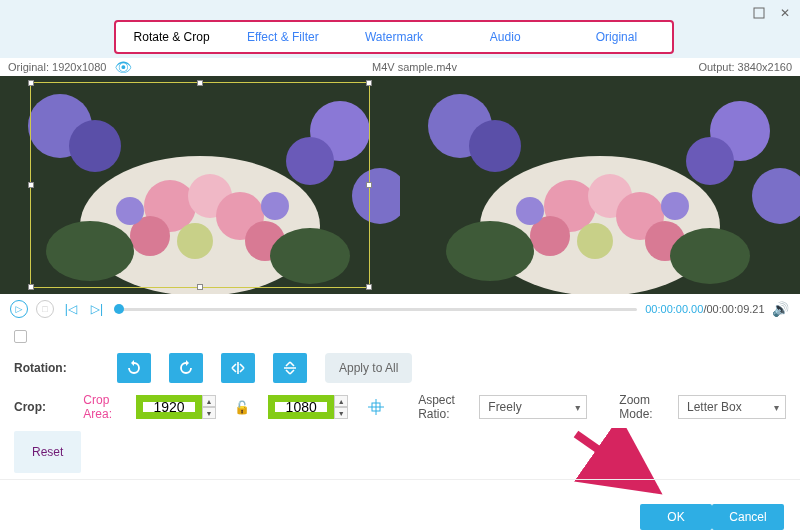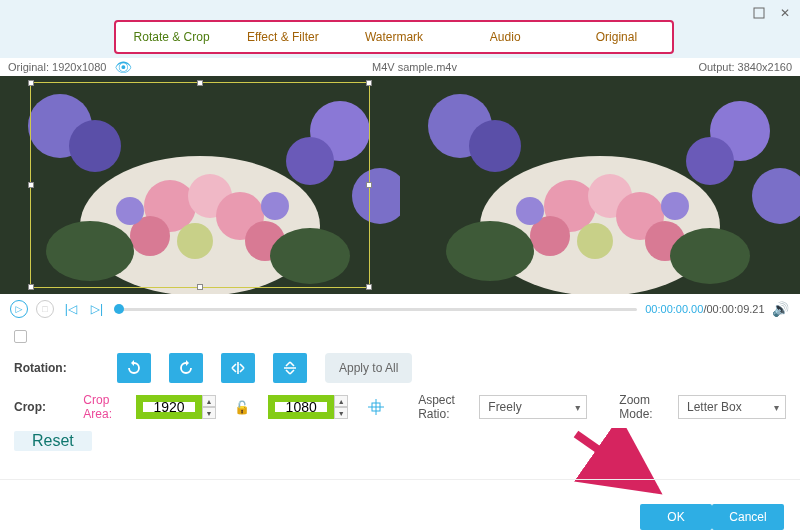--- a/index.html
+++ b/index.html
@@ -1,22 +1,22 @@
 <!DOCTYPE html>
 <html><head>
 <meta charset="utf-8">
 <style>
   * { box-sizing: border-box; margin: 0; padding: 0; font-family: -apple-system, 'Segoe UI', Arial, sans-serif; }
   body { width: 800px; height: 530px; background: #fff; font-size: 12px; color: #555; overflow: hidden; position: relative; }
   .titlebar { height: 58px; background: #e8f3f9; position: relative; }
   .win-controls { position: absolute; right: 8px; top: 6px; display: flex; gap: 12px; }
   .win-btn { width: 14px; height: 14px; display: flex; align-items: center; justify-content: center; cursor: pointer; color: #666; }
   .tabs { position: absolute; left: 114px; top: 20px; width: 560px; height: 34px; border: 2px solid #d6245f; display: flex; align-items: center; background: #fff; border-radius: 4px; }
-  .tab { flex: 1; text-align: center; font-size: 12px; color: #a16207; cursor: pointer; }
-  .tab.active { color: #4d7c0f; font-weight: 500; }
+  .tab { flex: 1; text-align: center; font-size: 12px; color: #3b82f6; cursor: pointer; }
+  .tab.active { color: #000000; font-weight: 500; }
   .subheader { height: 18px; background: #fff; position: relative; display: flex; align-items: center; justify-content: center; font-size: 11px; color: #666; padding-left: 29px; }
   .subheader .left { position: absolute; left: 8px; display: flex; align-items: center; gap: 8px; }
   .subheader .right { position: absolute; right: 8px; }
   .eye-icon { color: #2eaee4; font-size: 14px; }
   .previews { height: 218px; display: flex; gap: 0; background: #000; }
   .preview { flex: 1; position: relative; overflow: hidden; }
   .flowers { width: 100%; height: 100%; position: relative; }
   .crop-box { position: absolute; left: 30px; top: 6px; right: 30px; bottom: 6px; border: 1px solid #cfc94b; }
   .handle { position: absolute; width: 6px; height: 6px; background: #fff; border: 1px solid #888; }
   .h-tl { left: -3px; top: -3px; } .h-tr { right: -3px; top: -3px; } .h-bl { left: -3px; bottom: -3px; } .h-br { right: -3px; bottom: -3px; }
@@ -40,21 +40,21 @@
   .icon-btn { width: 34px; height: 30px; background: #2eaee4; color: #fff; display: flex; align-items: center; justify-content: center; border-radius: 2px; cursor: pointer; font-size: 14px; }
   .apply-btn { padding: 0 14px; height: 30px; background: #e6eef2; color: #666; border-radius: 4px; cursor: pointer; display: flex; align-items: center; font-size: 12px; }
   .spin { display: flex; align-items: center; }
   .spin input { width: 66px; height: 24px; border: 7px solid #84cc16; text-align: center; font-size: 14px; }
   .spin .ud { display: flex; flex-direction: column; }
   .spin .ud span { width: 14px; height: 12px; border: 1px solid #ccc; font-size: 7px; display: flex; align-items: center; justify-content: center; cursor: pointer; background: #f7f7f7; }
   .lock-icon { color: #2eaee4; cursor: pointer; font-size: 13px; }
   .center-icon { width: 26px; height: 26px; display: flex; align-items: center; justify-content: center; color: #2eaee4; cursor: pointer; font-size: 18px; }
   .select { height: 24px; border: 1px solid #ccc; background: #fff; padding: 0 22px 0 8px; font-size: 12px; position: relative; min-width: 108px; cursor: pointer; display: flex; align-items: center; }
   .select::after { content: "▾"; position: absolute; right: 6px; color: #666; font-size: 10px; }
-  .reset-btn { margin-left: 0; padding: 1px 18px; background: #e8f3f9; color: #0f766e; border-radius: 2px; cursor: pointer; font-size: 16px; display: inline-block; }
+  .reset-btn { margin-left: 0; padding: 14px 18px; background: #e8f3f9; color: #701a75; border-radius: 2px; cursor: pointer; font-size: 12px; display: inline-block; }
   .arrow-annot { position: absolute; left: 570px; top: 428px; pointer-events: none; }
   .footer { position: absolute; bottom: 0; right: 16px; display: flex; }
   .footer-btn { width: 72px; height: 26px; background: #2eaee4; color: #fff; display: flex; align-items: center; justify-content: center; font-size: 12px; cursor: pointer; border-radius: 2px; }
   .hr { position: absolute; bottom: 50px; left: 0; right: 0; height: 1px; background: #eee; }
 </style>
 </head>
 <body>
 
 <div class="titlebar">
   <div class="win-controls">

